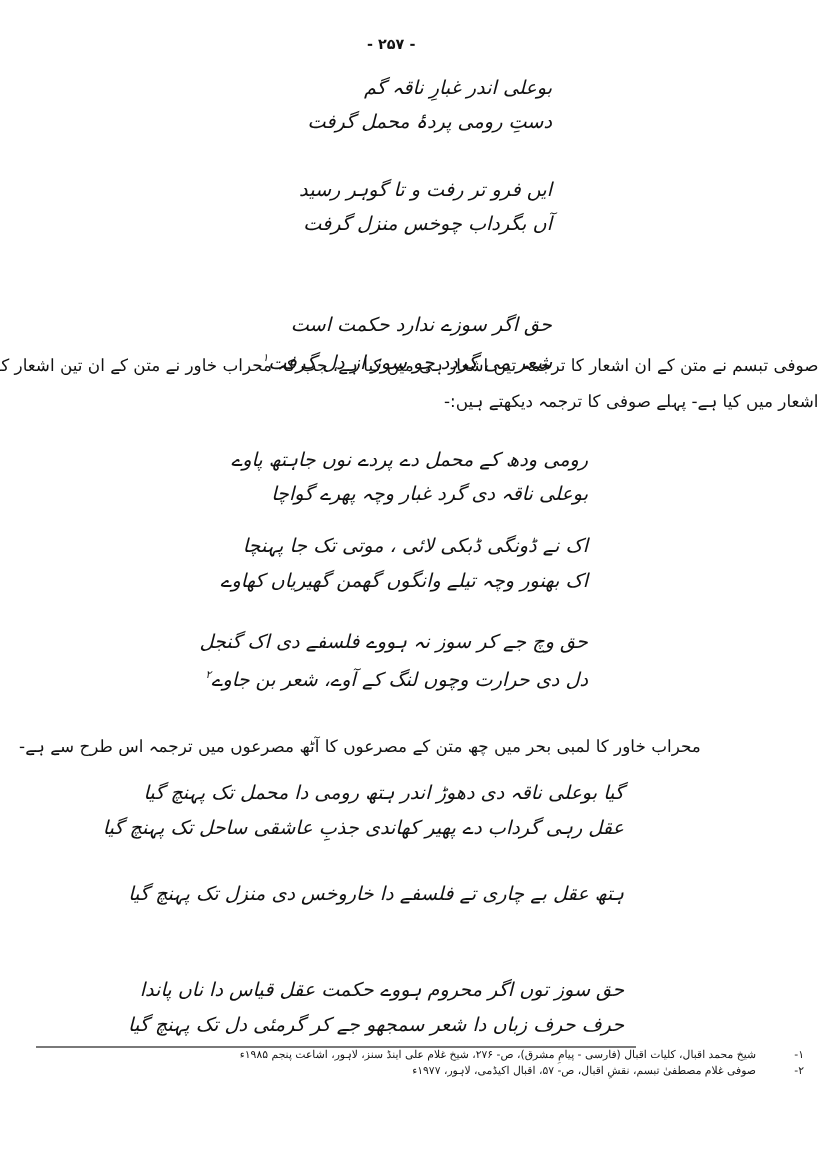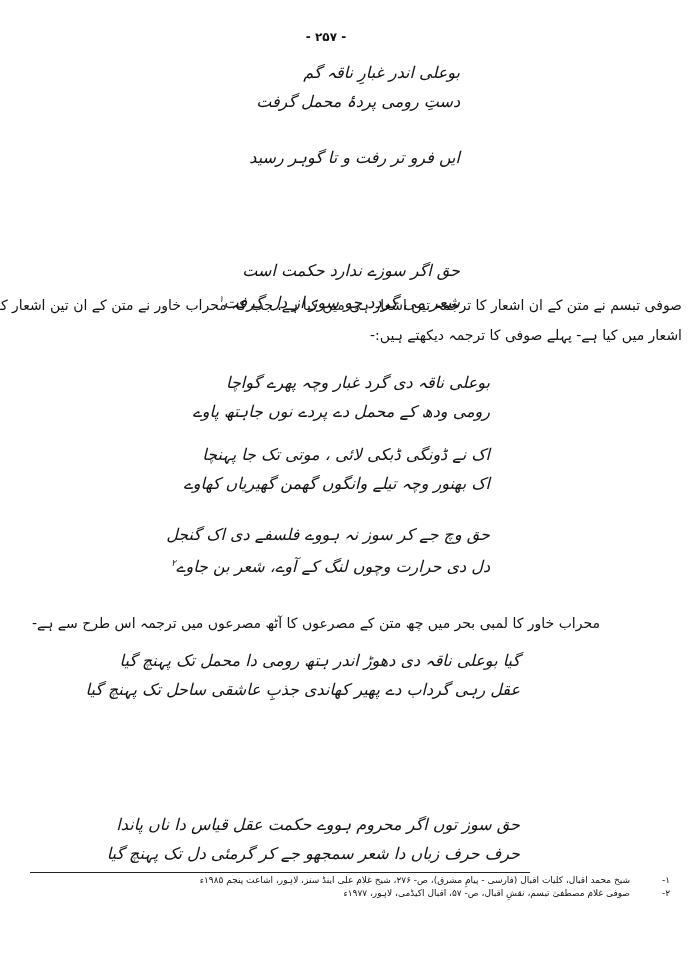--- a/index.html
+++ b/index.html
@@ -39,55 +39,57 @@
 <body>
 
 <div class="page-number">- ۲۵۷ -</div>
 
 <div class="verse" style="top:58px; right:240px;">
   <div>بوعلی اندر غبارِ ناقہ گم</div>
   <div>دستِ رومی پردۂ محمل گرفت</div>
 </div>
 <div class="verse" style="top:143px; right:240px;">
   <div>ایں فرو تر رفت و تا گوہر رسید</div>
+  <div>آں بگرداب چوخس منزل گرفت</div>
 </div>
 <div class="verse" style="top:220px; right:240px;margin-top:36px;">
   <div>حق اگر سوزے ندارد حکمت است</div>
   <div>
     <span>شعر می گردد چو سوز از دل گرفت</span><sup>۱</sup>
   </div>
 </div>
 
 <div class="para" style="top:290px; right:18px;">
   <div>صوفی تبسم نے متن کے ان اشعار کا ترجمہ تین اشعار ہی میں کیا ہے، جب کہ محراب خاور نے متن کے ان تین اشعار کا ترجمہ چار</div>
   <div>اشعار میں کیا ہے- پہلے صوفی کا ترجمہ دیکھتے ہیں:-</div>
 </div>
 
 <div class="verse" style="top:368px; right:210px;">
+  <div>رومی ودھ کے محمل دے پردے نوں جاہتھ پاوے</div>
   <div>بوعلی ناقہ دی گرد غبار وچہ پھرے گواچا</div>
-  <div>رومی ودھ کے محمل دے پردے نوں جاہتھ پاوے</div>
 </div>
 <div class="verse" style="top:440px; right:210px;">
   <div>اک نے ڈونگی ڈبکی لائی ، موتی تک جا پہنچا</div>
   <div>اک بھنور وچہ تیلے وانگوں گھمن گھیریاں کھاوے</div>
 </div>
 <div class="verse" style="top:520px; right:210px;">
   <div>حق وچ جے کر سوز نہ ہووے فلسفے دی اک گنجل</div>
   <div>
     <span>دل دی حرارت وچوں لنگ کے آوے، شعر بن جاوے</span><sup>۲</sup>
   </div>
 </div>
 
-<div class="para" style="top:608px; right:100px;text-align:center;">محراب خاور کا لمبی بحر میں چھ متن کے مصرعوں کا آٹھ مصرعوں میں ترجمہ اس طرح سے ہے-</div>
+<div class="para" style="top:608px; right:116px;text-align:center;">محراب خاور کا لمبی بحر میں چھ متن کے مصرعوں کا آٹھ مصرعوں میں ترجمہ اس طرح سے ہے-</div>
 
 <div class="verse" style="top:646px; right:180px;">
   <div>گیا بوعلی ناقہ دی دھوڑ اندر ہتھ رومی دا محمل تک پہنچ گیا</div>
   <div>عقل رہی گرداب دے پھیر کھاندی جذبِ عاشقی ساحل تک پہنچ گیا</div>
 </div>
 <div class="verse" style="top:730px; right:180px;">
+  <div>ہتھ عقل بے چاری تے فلسفے دا خاروخس دی منزل تک پہنچ گیا</div>
 </div>
 <div class="verse" style="top:810px; right:180px;">
   <div>حق سوز توں اگر محروم ہووے حکمت عقل قیاس دا ناں پاندا</div>
   <div>حرف حرف زباں دا شعر سمجھو جے کر گرمئی دل تک پہنچ گیا</div>
 </div>
 
 <div class="fn-rule"></div>
 <div class="footnotes">
   <div class="fn">
     <span class="fn-num">۱-</span>

